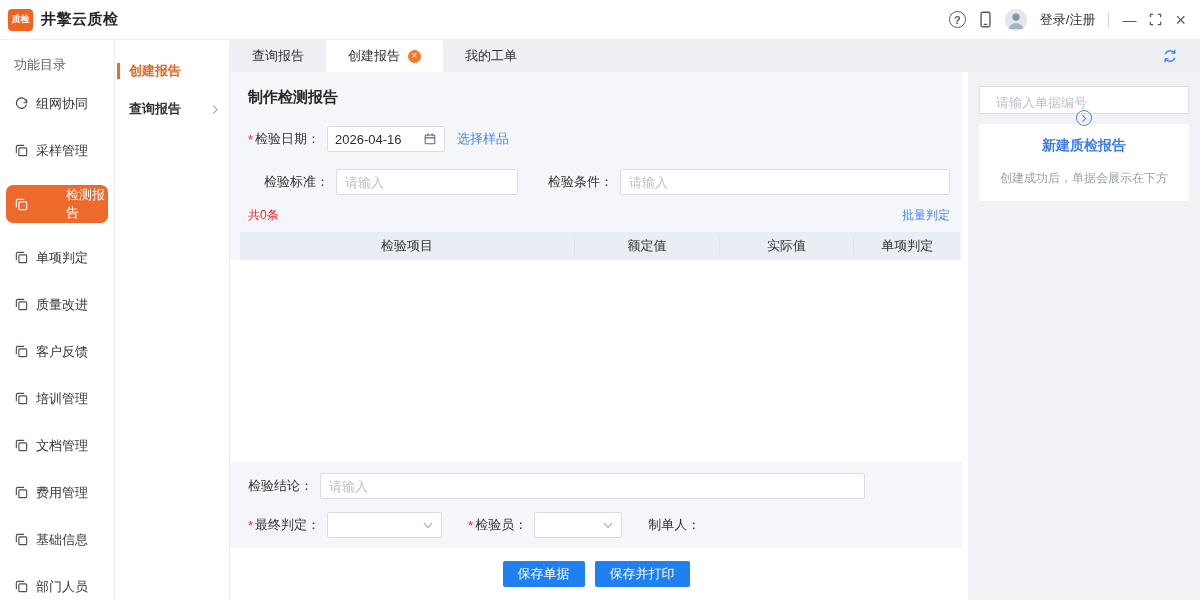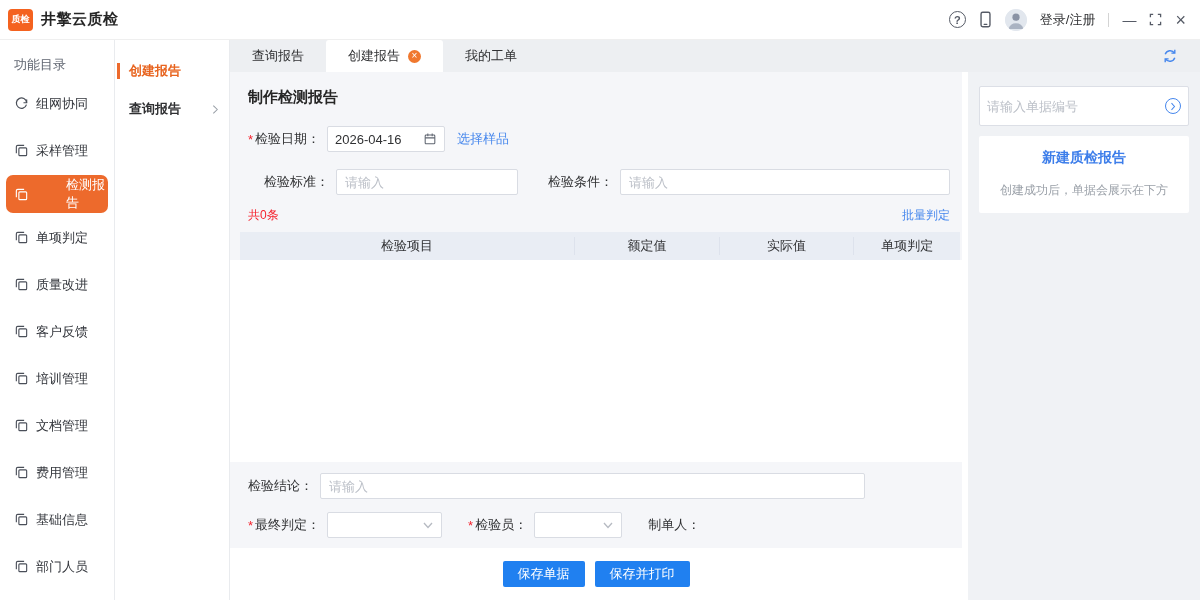--- a/index.html
+++ b/index.html
@@ -19,21 +19,21 @@
   .vdiv { width:1px; height:14px; background:#d4d4d4; }
   .win-glyph { font-size:14px; color:#565b66; cursor:pointer; line-height:1; }
   .win-glyph.close { font-size:18px; }
 
   
   .body { flex:1; display:flex; min-height:0; }
   .nav1 { width:115px; flex:0 0 115px; background:#fff; border-right:1px solid #e9ebee; padding-top:6px; }
   .nav1-section { font-size:13px; color:#5f6570; padding:10px 0 6px 14px; }
   .nav1-item { height:47px; display:flex; align-items:center; gap:7px; padding-left:14px; color:#32353b; cursor:pointer; }
   .nav1-item svg { flex:0 0 auto; color:#4a4f59; }
-  .nav1-item.active { height:38px; margin:1px 6px; padding-left:8px; background:#ed6a2c; border-radius:7px; color:#fff;gap:37px; }
+  .nav1-item.active { height:38px; margin:11px 6px; padding-left:8px; background:#ed6a2c; border-radius:7px; color:#fff;gap:37px; }
   .nav1-item.active svg { color:#fff; }
 
   .nav2 { width:115px; flex:0 0 115px; background:#fff; border-right:1px solid #e9ebee; padding-top:12px; }
   .nav2-item { height:38px; display:flex; align-items:center; padding:0 10px 0 14px; font-weight:bold; cursor:pointer; position:relative; }
   .nav2-item.active { color:#e8641f; }
   .nav2-item.active::before { content:""; position:absolute; left:2px; top:11px; width:3px; height:16px; background:#ed6a2c; }
   .nav2-item .chev { margin-left:auto; color:#9aa0a8; display:flex; }
 
   .main-col { flex:1; display:flex; flex-direction:column; min-width:0; }
 
@@ -78,21 +78,21 @@
   .form-bottom { padding:11px 16px 10px 18px; background:#f5f6f9; }
   .inp-conclusion { width:545px; }
   .row-final { margin-top:13px; }
   .select { width:115px; height:26px; background:#fff; border:1px solid #d9dce3; border-radius:2px; display:flex; align-items:center; justify-content:flex-end; padding:0 8px; cursor:pointer; color:#9aa0a8; }
   .select.small { width:88px; }
   .gap26 { margin-left:26px; }
   .actions { background:#fff; flex:0 0 52px; display:flex; justify-content:center; align-items:flex-start; gap:10px; padding-top:13px; }
   .btn { height:26px; padding:0 15px; background:#2080f0; color:#fff; border:none; border-radius:2px; font-size:13px; font-family:inherit; cursor:pointer; }
 
   .right-panel { width:238px; flex:0 0 238px; background:#f0f2f5; border-left:6px solid #fff; padding:14px 11px; }
-  .search-box { height:40px; background:#fff; border:1px solid #dcdfe6; border-radius:2px; display:flex; align-items:center; padding:1px 7px; }
+  .search-box { height:28px; background:#fff; border:1px solid #dcdfe6; border-radius:2px; display:flex; align-items:center; padding:8px 7px;flex-direction:column; }
   .search-box input { flex:1; border:none; outline:none; font-size:13px; font-family:inherit; color:#303133; background:transparent; min-width:0; }
   .search-box input::placeholder { color:#bcc0c8; }
   .go-circle { width:16px; height:16px; border:1.2px solid #4687ed; border-radius:50%; color:#4687ed; display:flex; align-items:center; justify-content:center; cursor:pointer; flex:0 0 16px; }
   .new-card { margin-top:10px; background:#fff; border-radius:2px; text-align:center; padding:13px 6px 14px; }
   .new-card-title { color:#3d7eea; font-size:14px; font-weight:bold; cursor:pointer; }
   .new-card-hint { margin-top:15px; color:#9aa0a8; font-size:12px; }
 </style>
 </head>
 <body>
 

